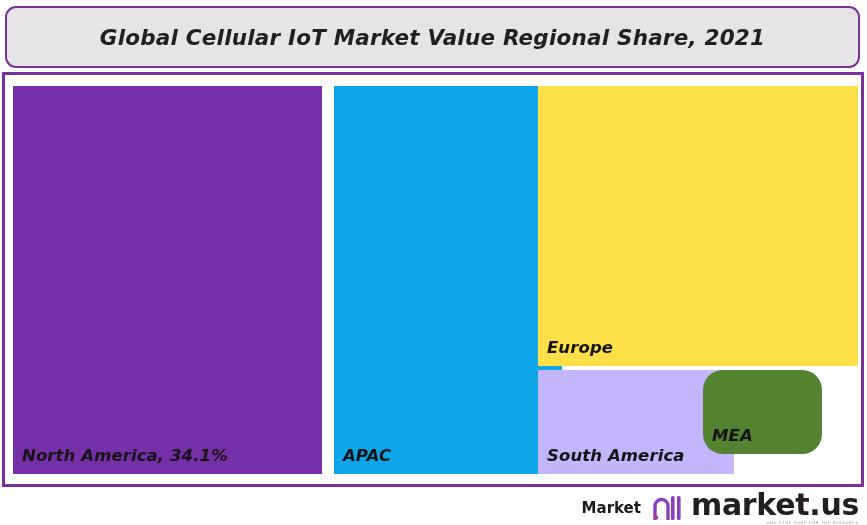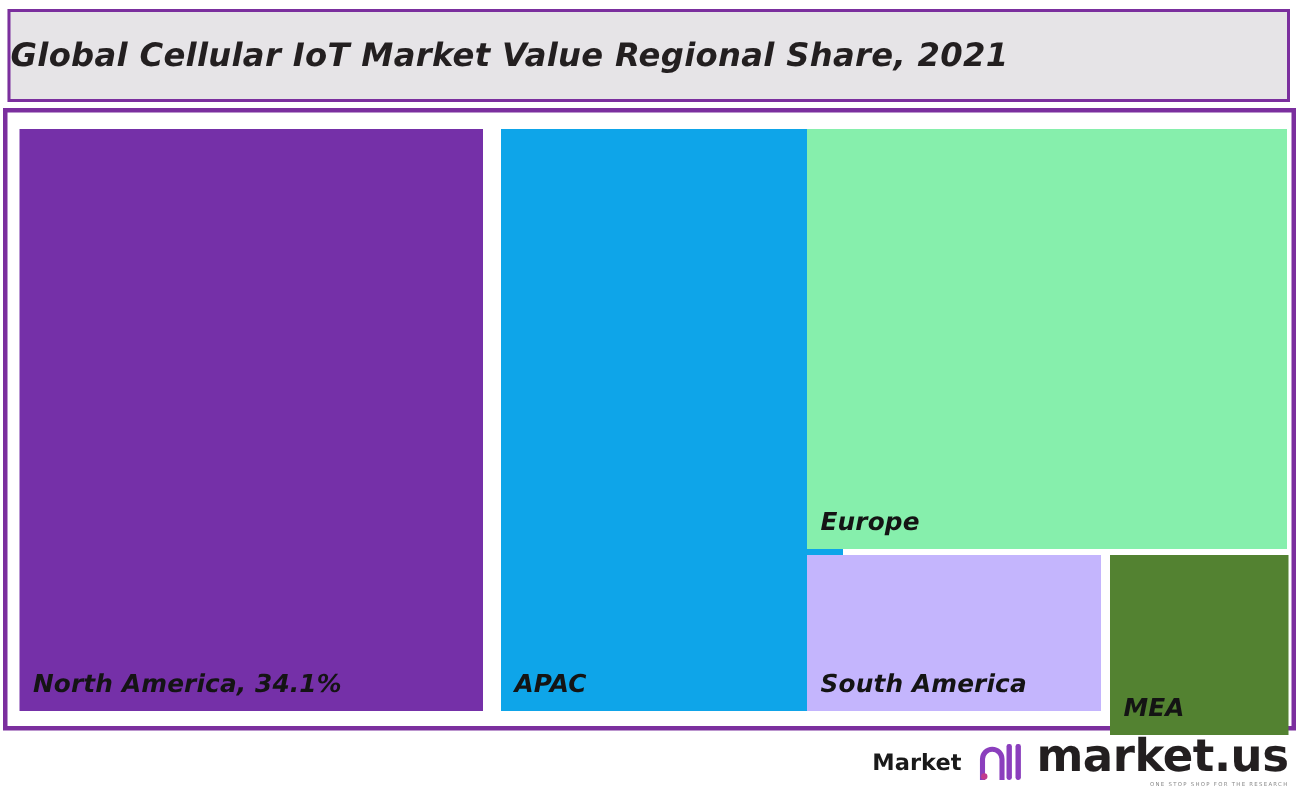--- a/index.html
+++ b/index.html
@@ -26,24 +26,24 @@
   
   .title-box {
     position: absolute;
     left: 5px;
     top: 6px;
     width: 855px;
     height: 62px;
     box-sizing: border-box;
     background: #e6e4e7;
     border: 2px solid #7b2f9e;
-    border-radius: 0;
+    border-radius: 11px;
     display: flex;
     align-items: center;
-    justify-content: flex-start;
+    justify-content: center;
   }
   .title-text {
     font-family: "DejaVu Sans", "Liberation Sans", sans-serif;
     font-weight: bold;
     font-style: italic;
     font-size: 21.5px;
     letter-spacing: 0.2px;
     color: #231f20;
     white-space: nowrap;
   }
@@ -83,21 +83,21 @@
     color: #141414;
     white-space: nowrap;
     letter-spacing: 0.1px;
   }
 
   
   .cell-north-america { left: 8px;   top: 11px;  width: 309px; height: 388px; }
   .cell-apac          { left: 300px; top: 11px;  width: 228px; height: 388px; }
   .cell-europe        { left: 533px; top: 11px;  width: 320px; height: 280px; }
   .cell-south-america { left: 533px; top: 295px; width: 196px; height: 104px; }
-  .cell-mea           { left: 735px; top: 295px; width: 119px; height: 120px; }
+  .cell-mea           { left: 698px; top: 295px; width: 119px; height: 84px; border-radius: 20px; }
 
   
   .footer {
     position: absolute;
     left: 0;
     top: 490px;
     width: 867px;
     height: 35px;
     display: flex;
     align-items: center;
@@ -158,21 +158,21 @@
     <div class="treemap-plot">
 
       <div class="cell cell-north-america" style="background: rgb(117, 48, 168);">
         <span class="cell-label">North America, 34.1%</span>
       </div>
 
       <div class="cell cell-apac" style="background: #0ea5e9; margin-left: 29px;">
         <span class="cell-label">APAC</span>
       </div>
 
-      <div class="cell cell-europe" style="background: #86efac;">
+      <div class="cell cell-europe" style="background: #fde047;">
         <span class="cell-label">Europe</span>
       </div>
 
       <div class="cell cell-south-america" style="background: #c4b5fd;">
         <span class="cell-label">South America</span>
       </div>
 
       <div class="cell cell-mea" style="background: rgb(83, 130, 49);">
         <span class="cell-label">MEA</span>
       </div>

